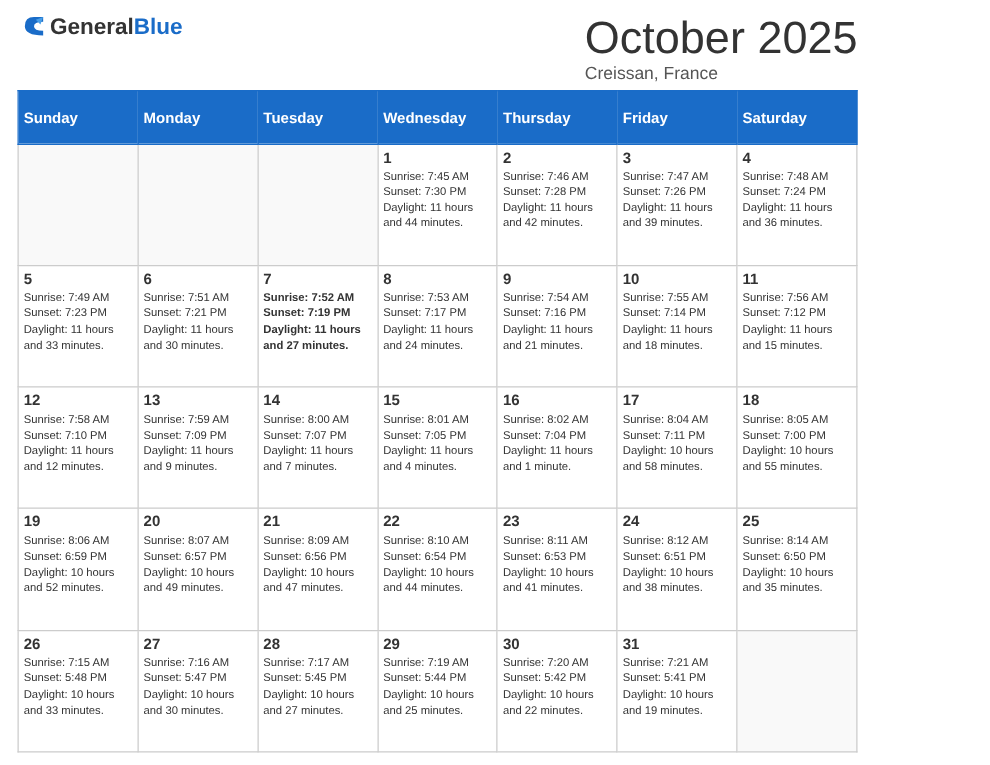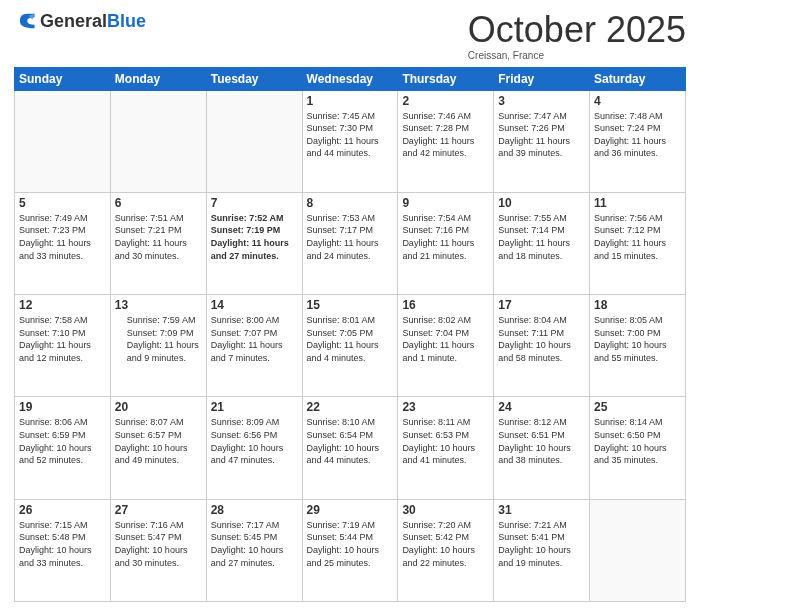--- a/index.html
+++ b/index.html
@@ -44,34 +44,34 @@
     }
     .title-block {
     }
     .month-title {
       font-size: 36px;
       font-weight: 300;
       color: #333;
       line-height: 1.1;
     }
     .location {
-      font-size: 10px;
+      font-size: 14px;
       color: #555;
     }
     .calendar {
       width: 100%;
       border-collapse: collapse;
       flex: 1;
     }
     .calendar th {
       background: #1a6cc8;
       color: #fff;
       font-size: 12px;
       font-weight: bold;
-      padding: 4px 4px;
+      padding: 14px 4px;
       text-align: left;
       border: 1px solid #1a6cc8;
     }
     .calendar td {
       border: 1px solid #ccc;
       vertical-align: top;
       padding: 3px 4px;
       font-size: 9.5px;
       color: #333;
       width: calc(100% / 7);
@@ -200,21 +200,21 @@
         </tr>
         <tr>
           <td>
             <span class="day-number">12</span>
             <div class="day-info" style="white-space: pre-line;">Sunrise: 7:58 AM
 Sunset: 7:10 PM
 Daylight: 11 hours and 12 minutes.</div>
           </td>
           <td>
             <span class="day-number">13</span>
-            <div class="day-info" style="white-space: pre-line; margin-left: 12px;">Sunrise: 7:59 AM
+            <div class="day-info" style="white-space: pre-line;">Sunrise: 7:59 AM
 Sunset: 7:09 PM
 Daylight: 11 hours and 9 minutes.</div>
           </td>
           <td>
             <span class="day-number">14</span>
             <div class="day-info" style="white-space: pre-line;">Sunrise: 8:00 AM
 Sunset: 7:07 PM
 Daylight: 11 hours and 7 minutes.</div>
           </td>
           <td>

